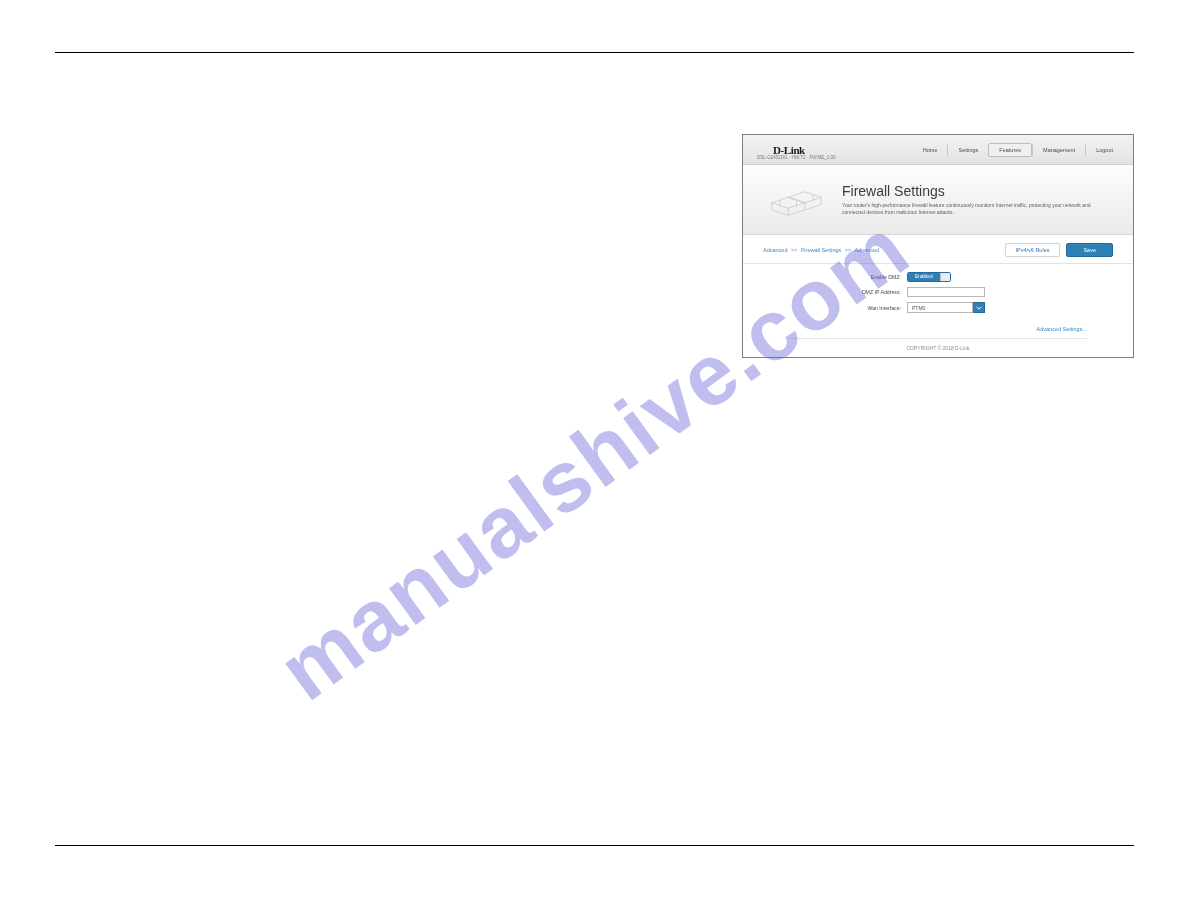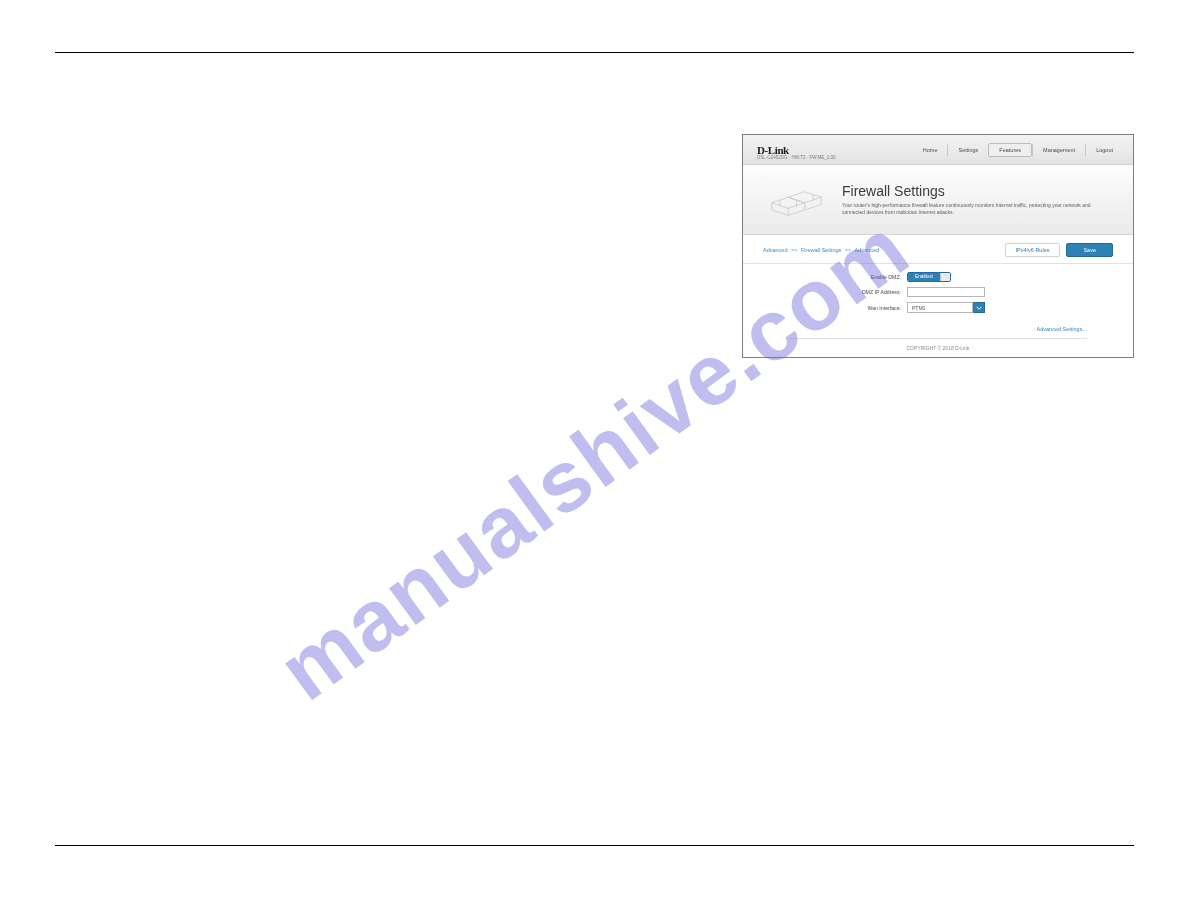--- a/index.html
+++ b/index.html
@@ -46,21 +46,21 @@
 
   
   .r-header {
     height: 30px;
     background: linear-gradient(#f2f2f2, #eaeaea 60%, #e1e1e1);
     border-bottom: 1px solid #d0d0d0;
     display: flex;
     align-items: center;
   }
   .r-logo {
-    margin-left: 14px;
+    margin-left: 30px;
     font-family: Georgia, serif;
     font-weight: 700;
     font-size: 11px;
     color: #1a1a1a;
     letter-spacing: -0.4px;
   }
   .r-sub {
     margin-left: 14px;
     font-size: 4.5px;
     color: #7d7d7d;

